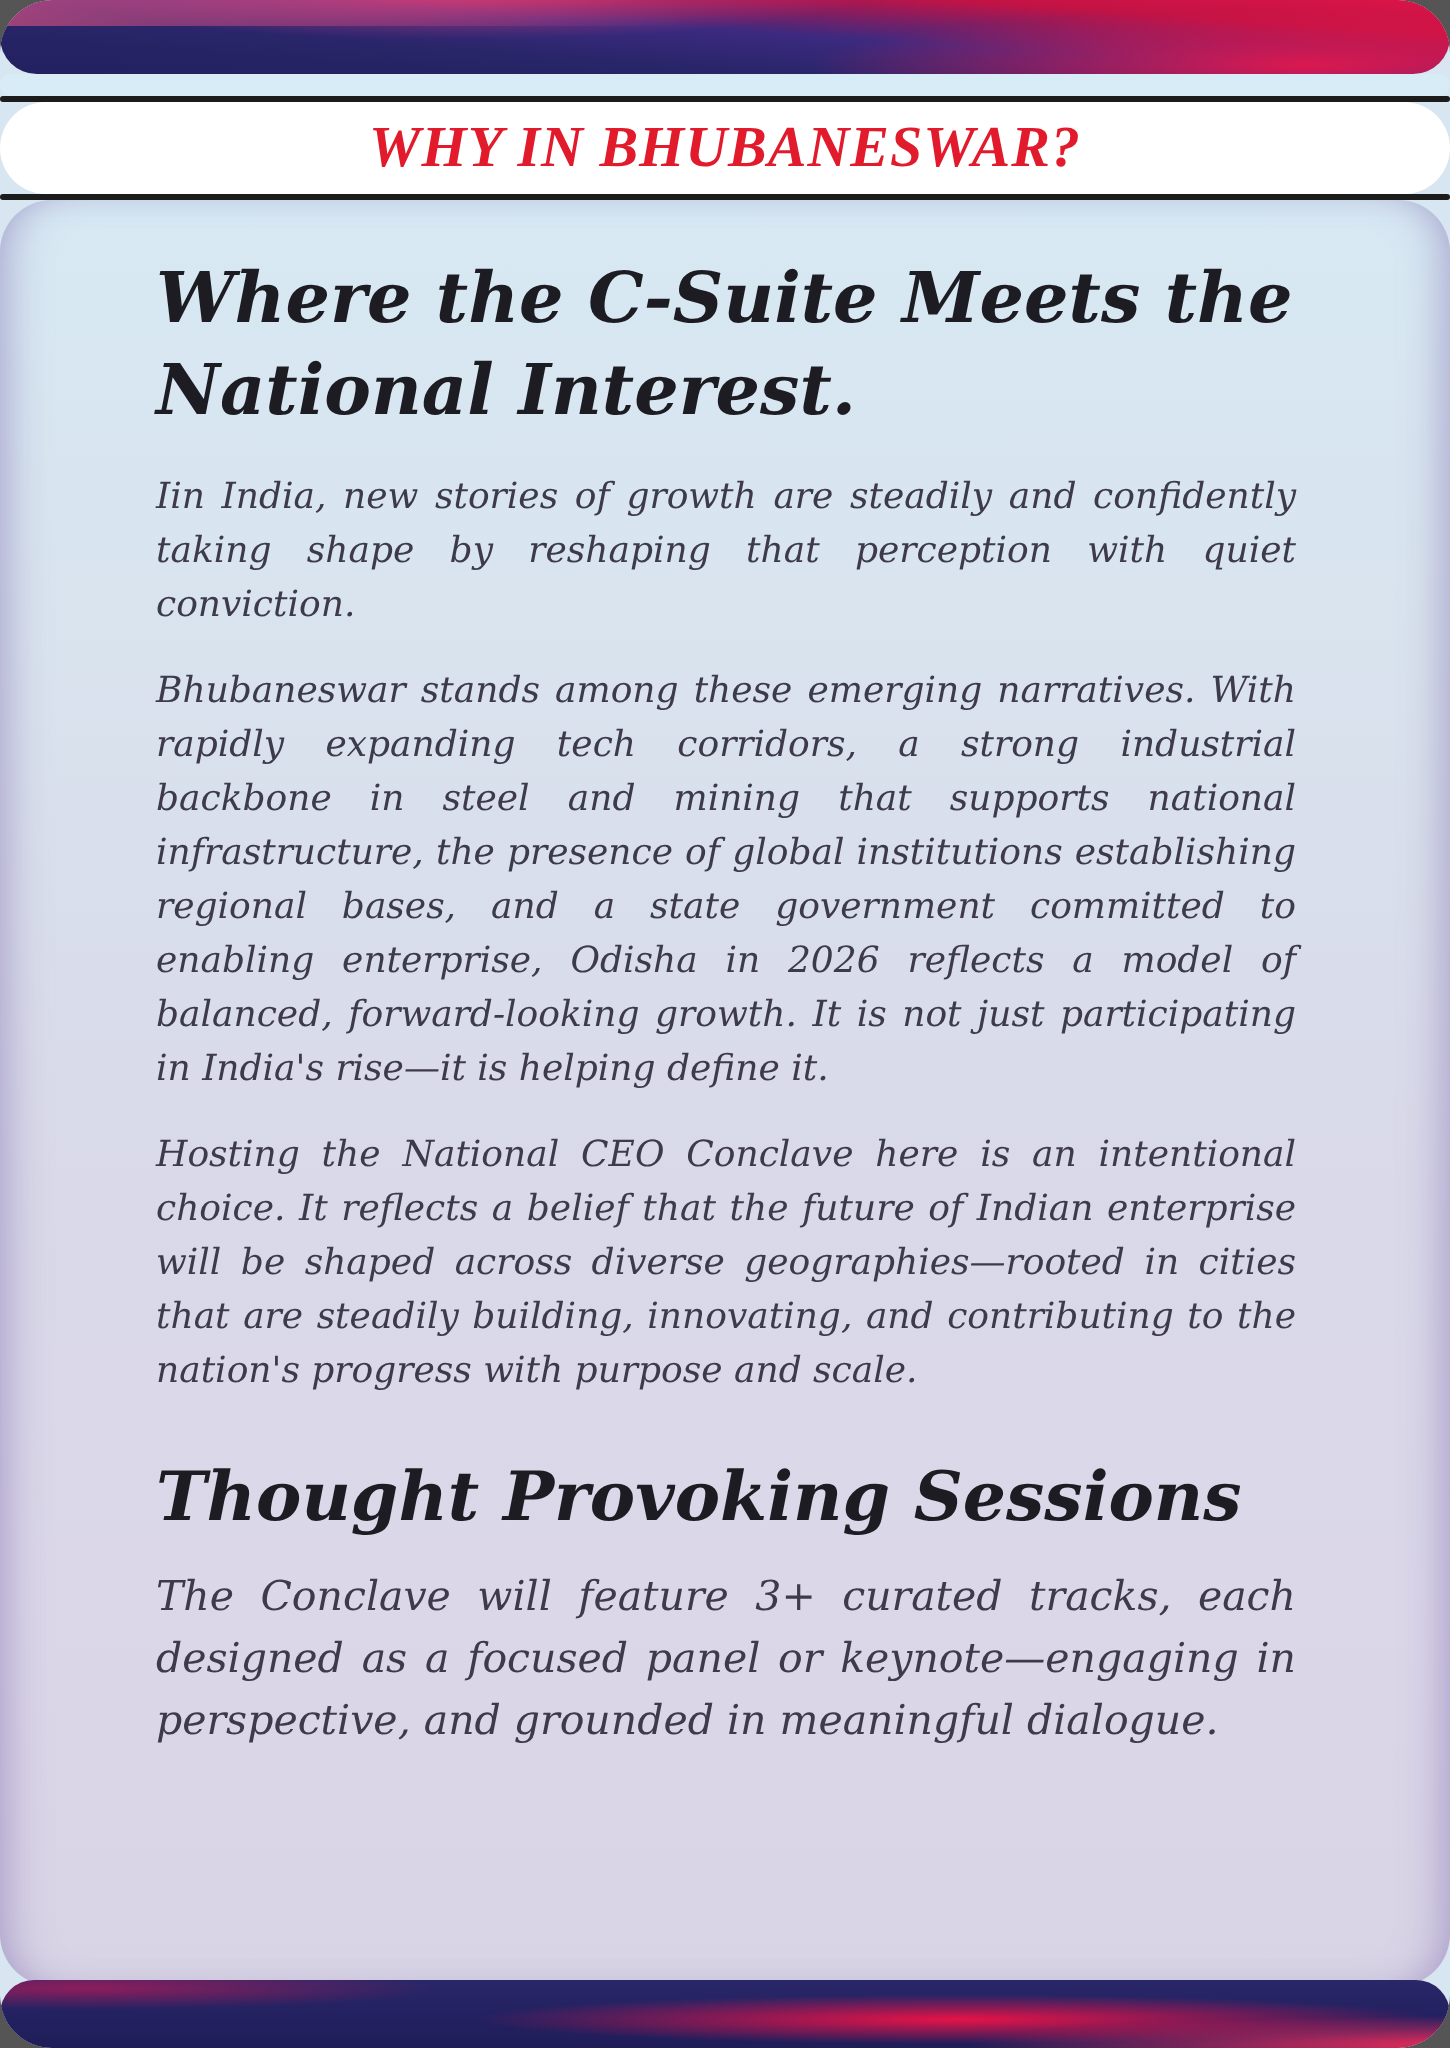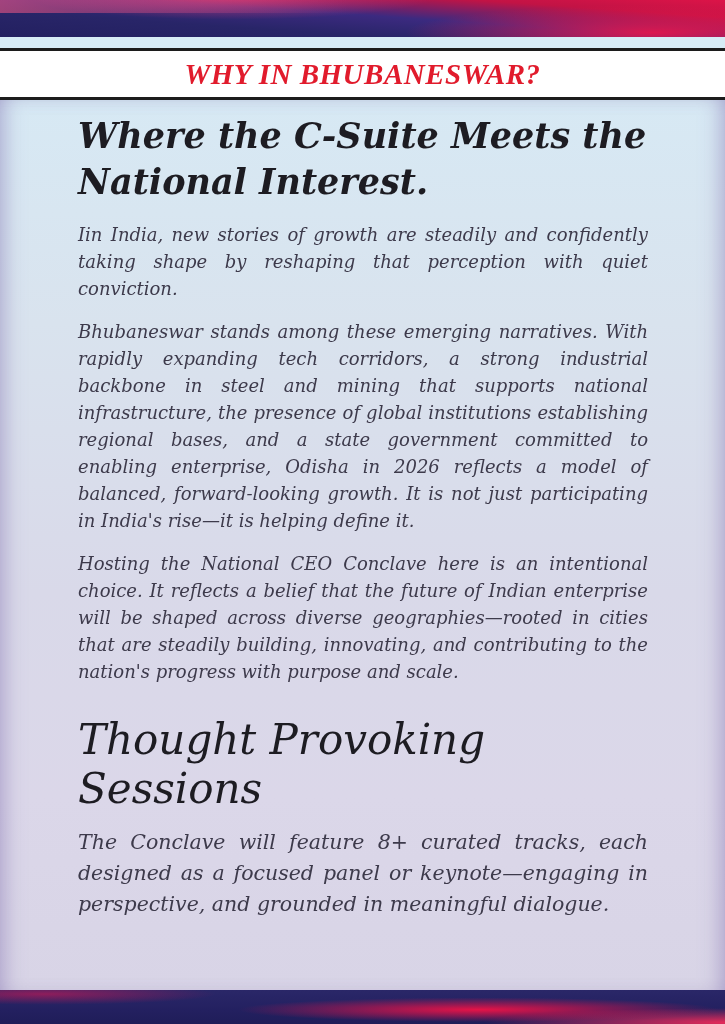--- a/index.html
+++ b/index.html
@@ -1,15 +1,15 @@
 <!DOCTYPE html>
 <html><head>
 <meta charset="utf-8">
 <style>
-  * { margin:0; padding:0; box-sizing:border-box; }
+  * { margin:0; padding:0; box-sizing:border-box;border-radius:26px; }
   html,body { background:#555; }
   .page {
     position:relative;
     width:725px; height:1024px;
     margin:0 auto;
     overflow:hidden;
     font-family:"DejaVu Serif", serif;
     background:#d8e6f2;
   }
 
@@ -46,41 +46,41 @@
   }
 
   
   .content {
     position:relative;
     height:893px;
     background:linear-gradient(180deg, #d7e9f4 0%, #d9e3ee 25%, #d9d9e9 55%, #dbd7e9 78%, #d8d4e6 100%);
     box-shadow:
       inset 14px 0 22px -12px rgba(122,102,170,.55),
       inset -14px 0 22px -12px rgba(122,102,170,.55);
-    padding-top:13px;
+    padding-top:27px;
   }
   .text-wrap { padding:0 77px 0 78px; }
 
   .main-heading {
     font-size:35px; line-height:1.3;
     font-weight:bold; font-style:italic;
     color:#1d1c22; white-space:pre-line;
   }
   .body-para {
     margin-top:17px;
     font-size:18px; line-height:1.5;
     font-style:italic; color:#3d3a4b;
     text-align:justify;
   }
   .body-para + .body-para { margin-top:16px; }
 
   .sessions-heading {
     margin-top:30px;
-    font-size:42px;
-    font-weight:normal; font-style:italic;
+    font-size:34px;
+    font-weight:bold; font-style:italic;
     color:#1d1c22;
   }
   .sessions-intro {
     margin-top:14px;
     font-size:20.5px; line-height:1.5;
     font-style:italic; color:#3d3a4b;
     text-align:justify;
   }
 </style>
 </head>
@@ -102,19 +102,19 @@
     <div class="text-wrap">
 
       <h2 class="main-heading">Where the C-Suite Meets the
 National Interest.</h2>
 
       <p class="body-para">Iin India, new stories of growth are steadily and confidently taking shape by reshaping that perception with quiet conviction.</p>
       <p class="body-para">Bhubaneswar stands among these emerging narratives. With rapidly expanding tech corridors, a strong industrial backbone in steel and mining that supports national infrastructure, the presence of global institutions establishing regional bases, and a state government committed to enabling enterprise, Odisha in 2026 reflects a model of balanced, forward-looking growth. It is not just participating in India's rise—it is helping define it.</p>
       <p class="body-para">Hosting the National CEO Conclave here is an intentional choice. It reflects a belief that the future of Indian enterprise will be shaped across diverse geographies—rooted in cities that are steadily building, innovating, and contributing to the nation's progress with purpose and scale.</p>
 
       <h2 class="sessions-heading">Thought Provoking Sessions</h2>
-      <p class="sessions-intro">The Conclave will feature 8+ curated tracks, each designed as a focused panel or keynote—engaging in perspective, and grounded in meaningful dialogue.</p>
+      <p class="sessions-intro">The Conclave will feature 3+ curated tracks, each designed as a focused panel or keynote—engaging in perspective, and grounded in meaningful dialogue.</p>
     </div>
 
   </div>
 
   <div class="bottom-banner"></div>
 </div>
 
 </body></html>

